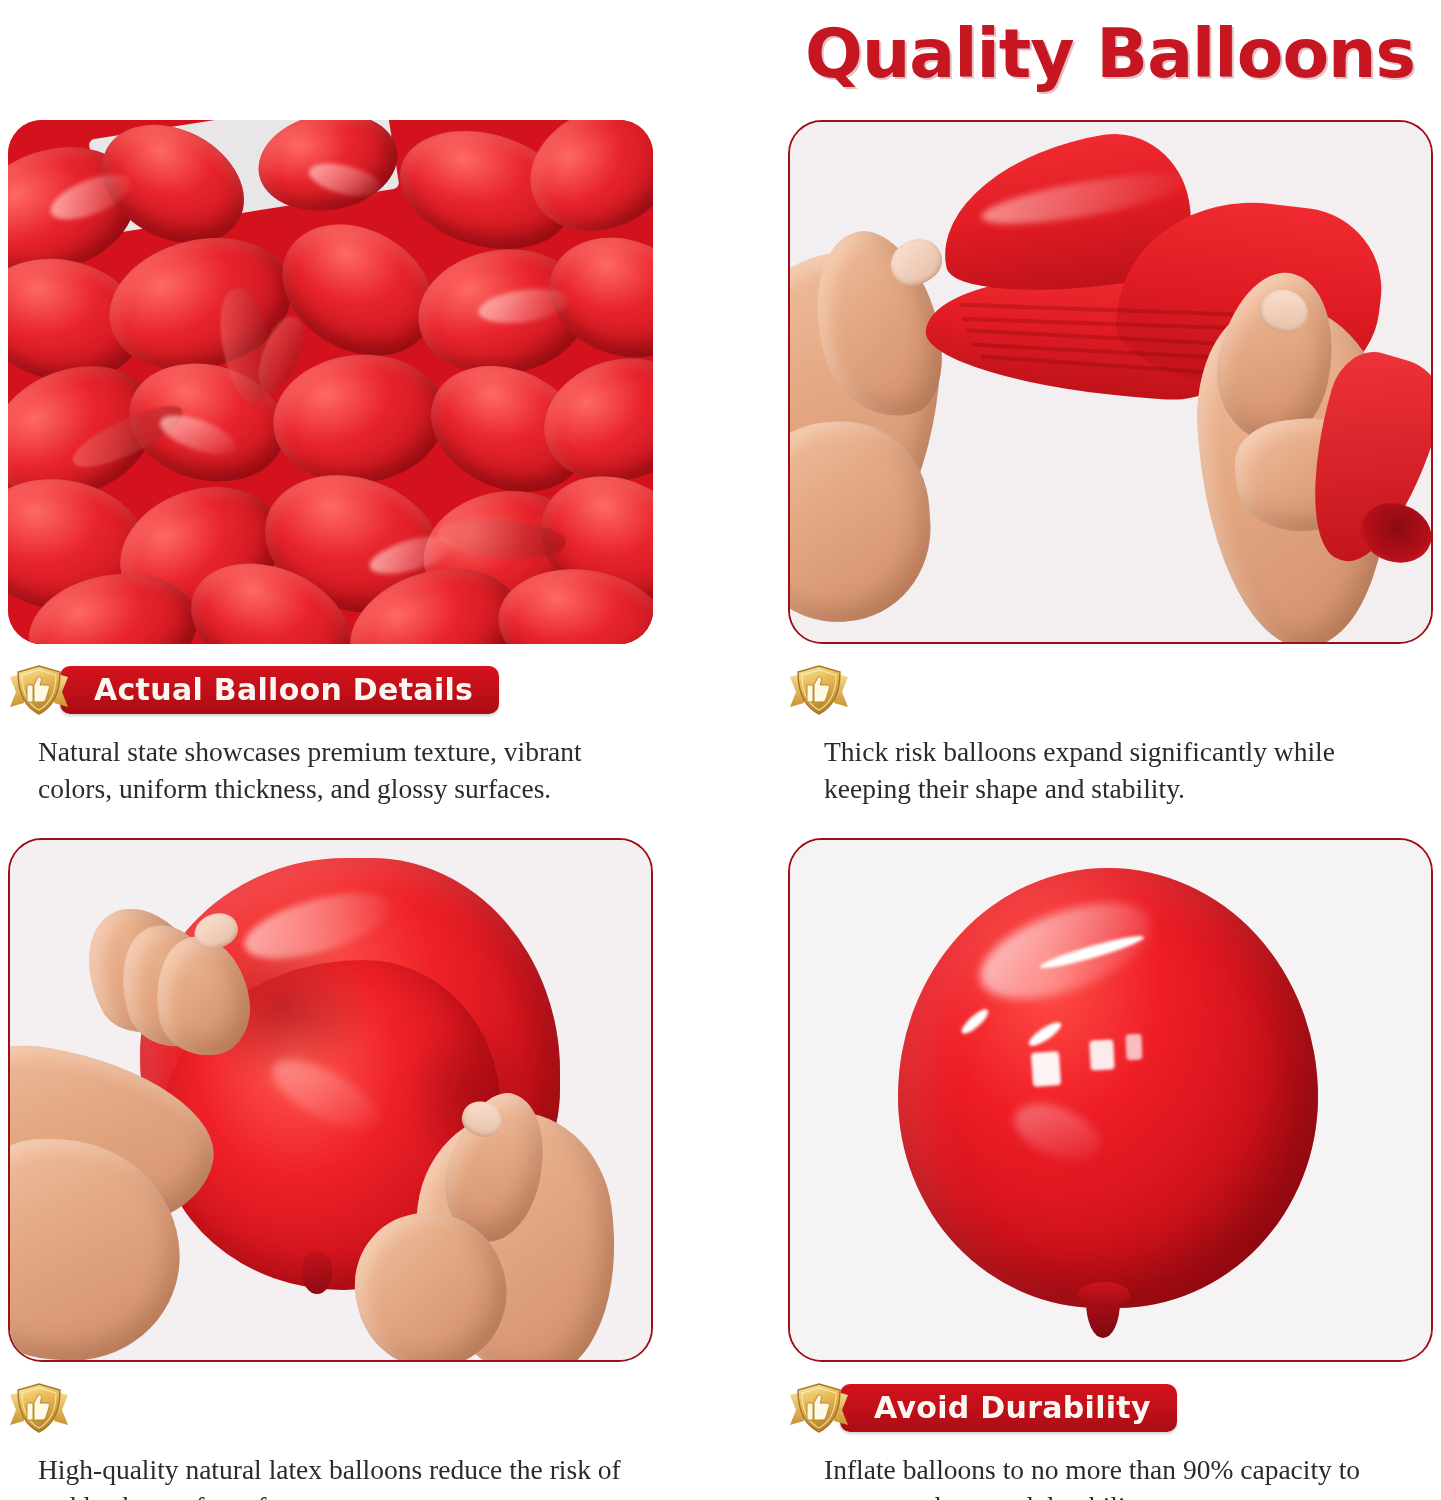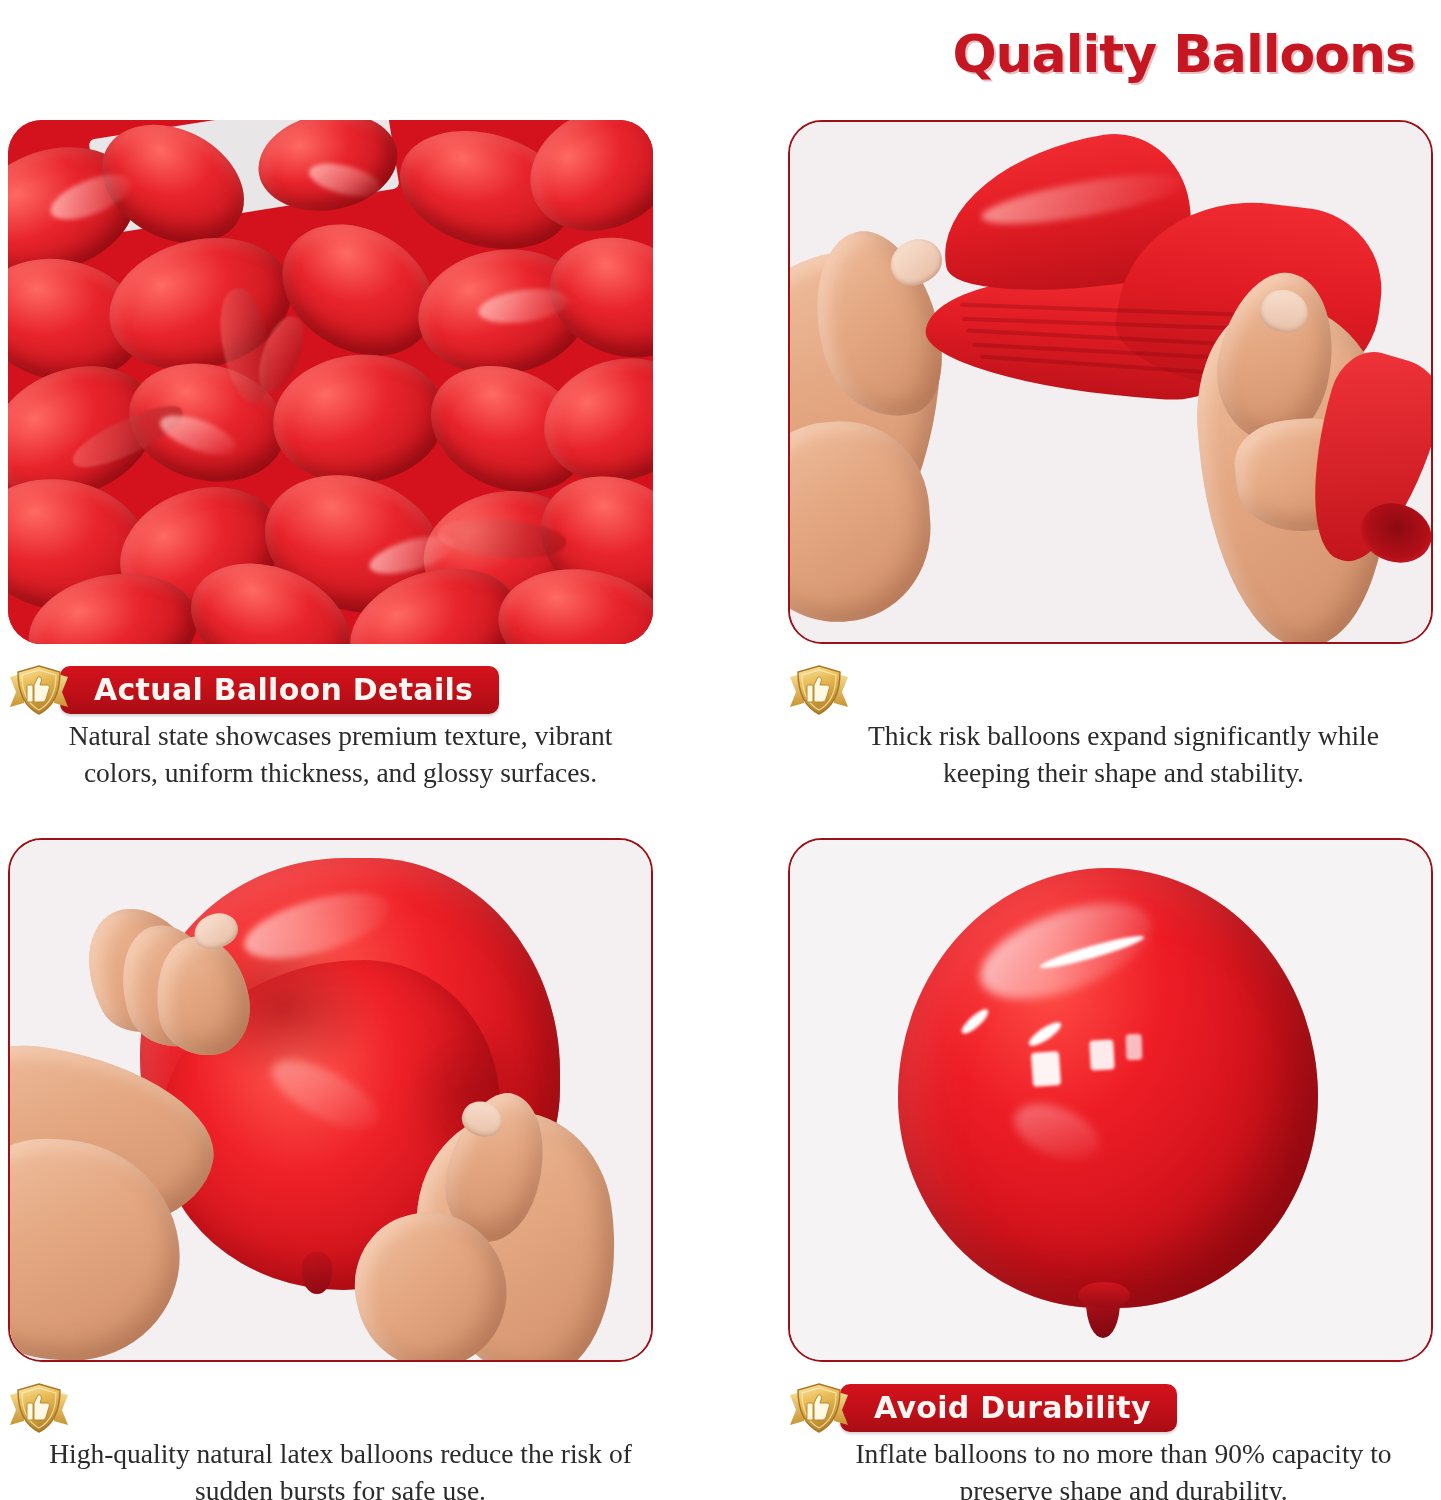--- a/index.html
+++ b/index.html
@@ -20,36 +20,35 @@
     width: 1441px;
     height: 108px;
     display: flex;
     align-items: center;
     justify-content: flex-end;
     padding-right: 26px;
     box-sizing: border-box;
   }
   .page-title {
     font-family: "DejaVu Sans", sans-serif;
-    font-size: 52px;
+    font-size: 68px;
     font-weight: bold;
     color: #c51622;
     letter-spacing: -1px;
     line-height: 1;
     text-shadow: 2px 2px 0 rgba(140,12,20,0.25);
     white-space: nowrap;
     text-align: center;
   }
 
   
   .grid {
     position: relative;
     width: 1441px;
     height: 1392px;
-    text-align: center;
   }
   .cell {
     position: absolute;
     width: 645px;
   }
   .cell-tl { left: 8px;   top: 12px;  }
   .cell-tr { left: 788px; top: 12px;  }
   .cell-bl { left: 8px;   top: 730px; }
   .cell-br { left: 788px; top: 730px; }
 
@@ -198,20 +197,21 @@
     font-size: 30px;
     font-weight: bold;
     color: #fdf7f3;
     letter-spacing: 0.3px;
     white-space: nowrap;
     line-height: 1;
   }
 
   
   .caption {
+    margin-top: 16px;
     padding-left: 30px;
     padding-right: 10px;
     font-family: "Liberation Serif", serif;
     font-size: 27.5px;
     line-height: 1.33;
     color: #2b2b2b;
     max-width: 612px;
   }
   .cell-tr .caption, .cell-br .caption { padding-left: 36px; }
 </style>

